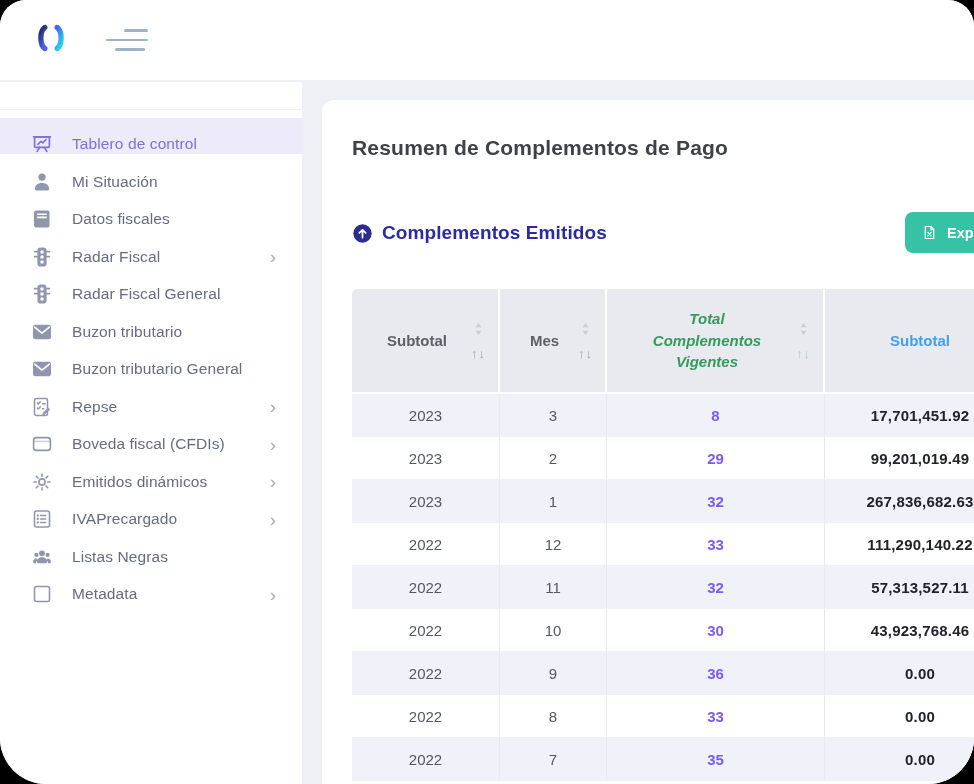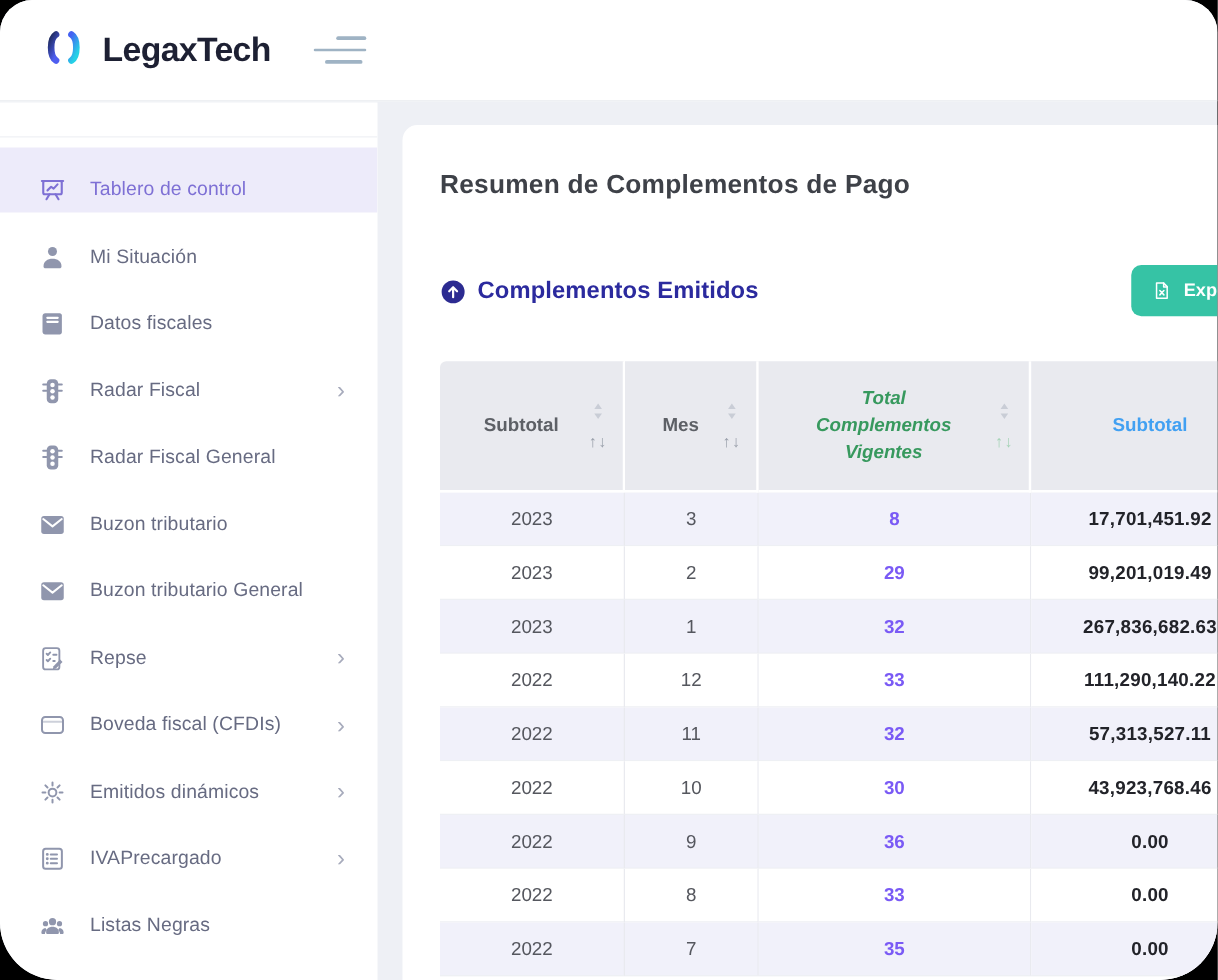--- a/index.html
+++ b/index.html
@@ -22,21 +22,21 @@
   .menu-btn{margin-left:34px;width:44px;height:26px;background:none;border:none;cursor:pointer;
             display:flex;flex-direction:column;justify-content:space-between;padding:2px 0;}
   .menu-btn span{display:block;height:2.6px;border-radius:2px;background:var(--hamburger);}
   .menu-btn .l1{width:24px;margin-left:18px}
   .menu-btn .l2{width:42px}
   .menu-btn .l3{width:30px;margin-left:9px}
   
   .sidebar{position:absolute;top:82px;left:0;bottom:0;width:302px;background:#fff;overflow:hidden;}
   .sidebar .nav-top-gap{height:28px;border-bottom:1px solid #f0f1f5;}
   .nav{padding-top:8px;}
-  .nav-item{display:flex;align-items:center;height:52px;margin-bottom:1.5px;padding:16px 26px 0 30px;
+  .nav-item{display:flex;align-items:center;height:36px;margin-bottom:1.5px;padding:16px 26px 0 30px;
             cursor:pointer;color:var(--sidebar-text);text-align:center;}
   .nav-item .nav-icon{width:24px;height:24px;flex:0 0 24px;color:var(--sidebar-icon);margin-right:18px;}
   .nav-item .nav-icon svg{width:24px;height:24px;display:block;}
   .nav-label{font-size:15.5px;font-weight:500;letter-spacing:0.1px;white-space:nowrap;}
   .nav-item .chevron{margin-left:auto;color:#a7abbc;font-size:19px;line-height:1;font-weight:400;}
   .nav-item.active{background:var(--active-bg);color:var(--active-purple);}
   .nav-item.active .nav-icon{color:var(--active-purple);}
   
   .card{position:absolute;left:322px;top:100px;width:724px;height:760px;background:#fff;
         border-radius:12px 0 0 0;padding:36px 0 0 30px;}
@@ -91,21 +91,20 @@
             </linearGradient>
             <linearGradient id="lg2" x1="0" y1="0" x2="0.35" y2="1">
               <stop offset="0" stop-color="#4461f2"></stop>
                 <stop offset="1" stop-color="#25d1e6"></stop>
             </linearGradient>
           </defs>
           <path d="M15.5 9 C10 12.5 10 27.5 15.5 31" stroke="url(#lg1)" stroke-width="5.6" fill="none" stroke-linecap="round"></path>
           <path d="M28.5 9 C34 12.5 34 27.5 28.5 31" stroke="url(#lg2)" stroke-width="5.6" fill="none" stroke-linecap="round"></path>
         </svg>
       </span>
-      <span class="brand-text">LegaxTech</span>
     </div>
     <button class="menu-btn" aria-label="menu">
       <span class="l1"></span>
       <span class="l2"></span>
       <span class="l3"></span>
     </button>
   </header>
 
   <aside class="sidebar">
     <div class="nav-top-gap"></div>

